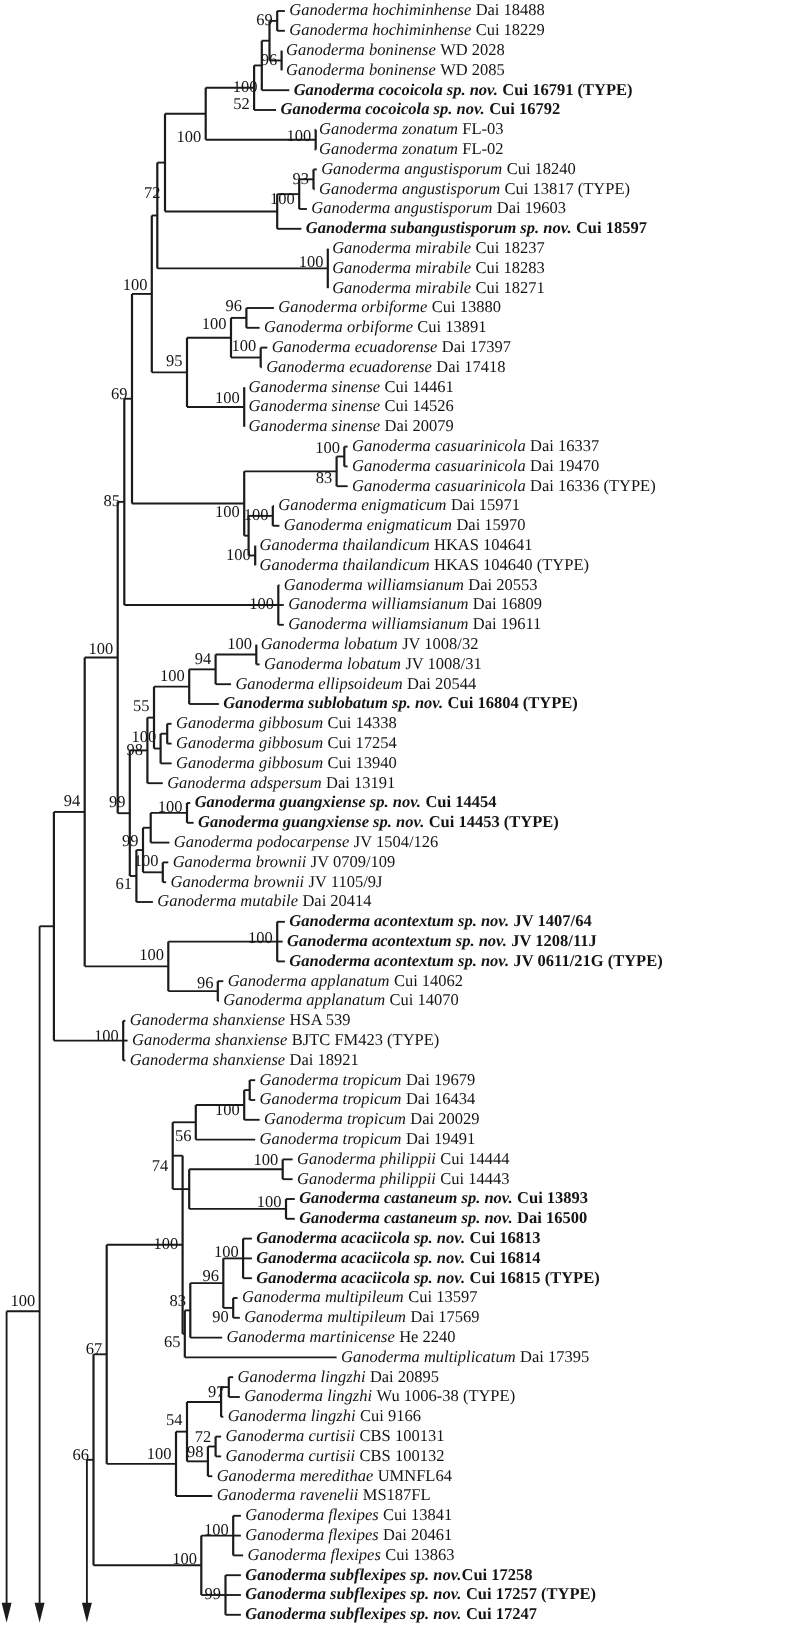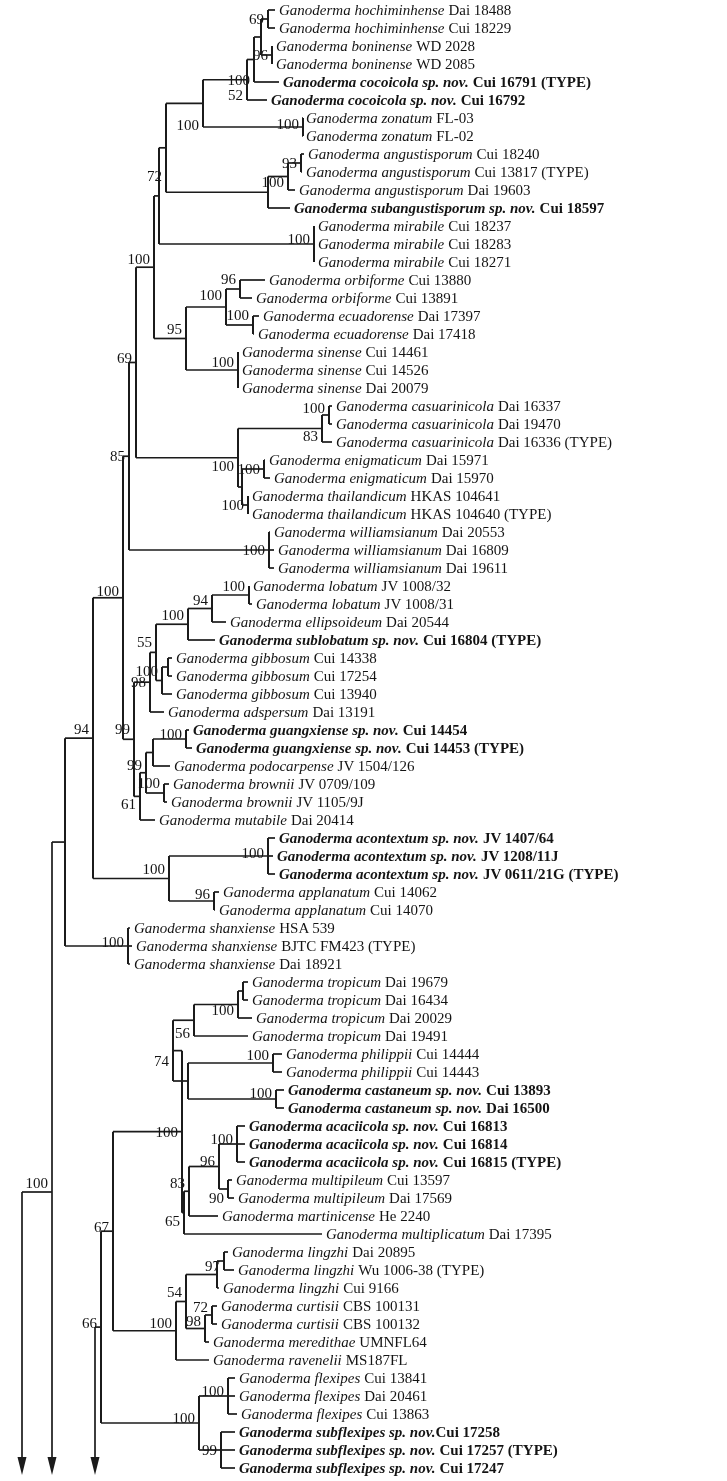--- a/index.html
+++ b/index.html
@@ -1,16 +1,16 @@
 <!DOCTYPE html>
 <html><head>
 <meta charset="utf-8">
 <style>
   html,body{margin:0;padding:0;background:#ffffff;}
-  .figure-wrap{width:673px;height:1481px;position:relative;background:#ffffff;overflow:hidden;margin-left:16px;}
+  .figure-wrap{width:673px;height:1481px;position:relative;background:#ffffff;overflow:hidden;}
   svg{display:block;}
   .taxon{font-family:"Liberation Serif","DejaVu Serif",serif;font-size:15px;dominant-baseline:central;fill:#141414;}
   .taxon .sp{font-style:italic;}
   .taxon .vo{font-style:normal;}
   .taxon.bold{font-weight:bold;}
   .support{font-family:"Liberation Serif","DejaVu Serif",serif;font-size:15px;dominant-baseline:central;fill:#141414;}
   line{stroke:#1b1b1b;stroke-width:1.7;}
   line.node-bar{stroke-width:2;}
   polygon.arrow{fill:#1b1b1b;}
 </style>

